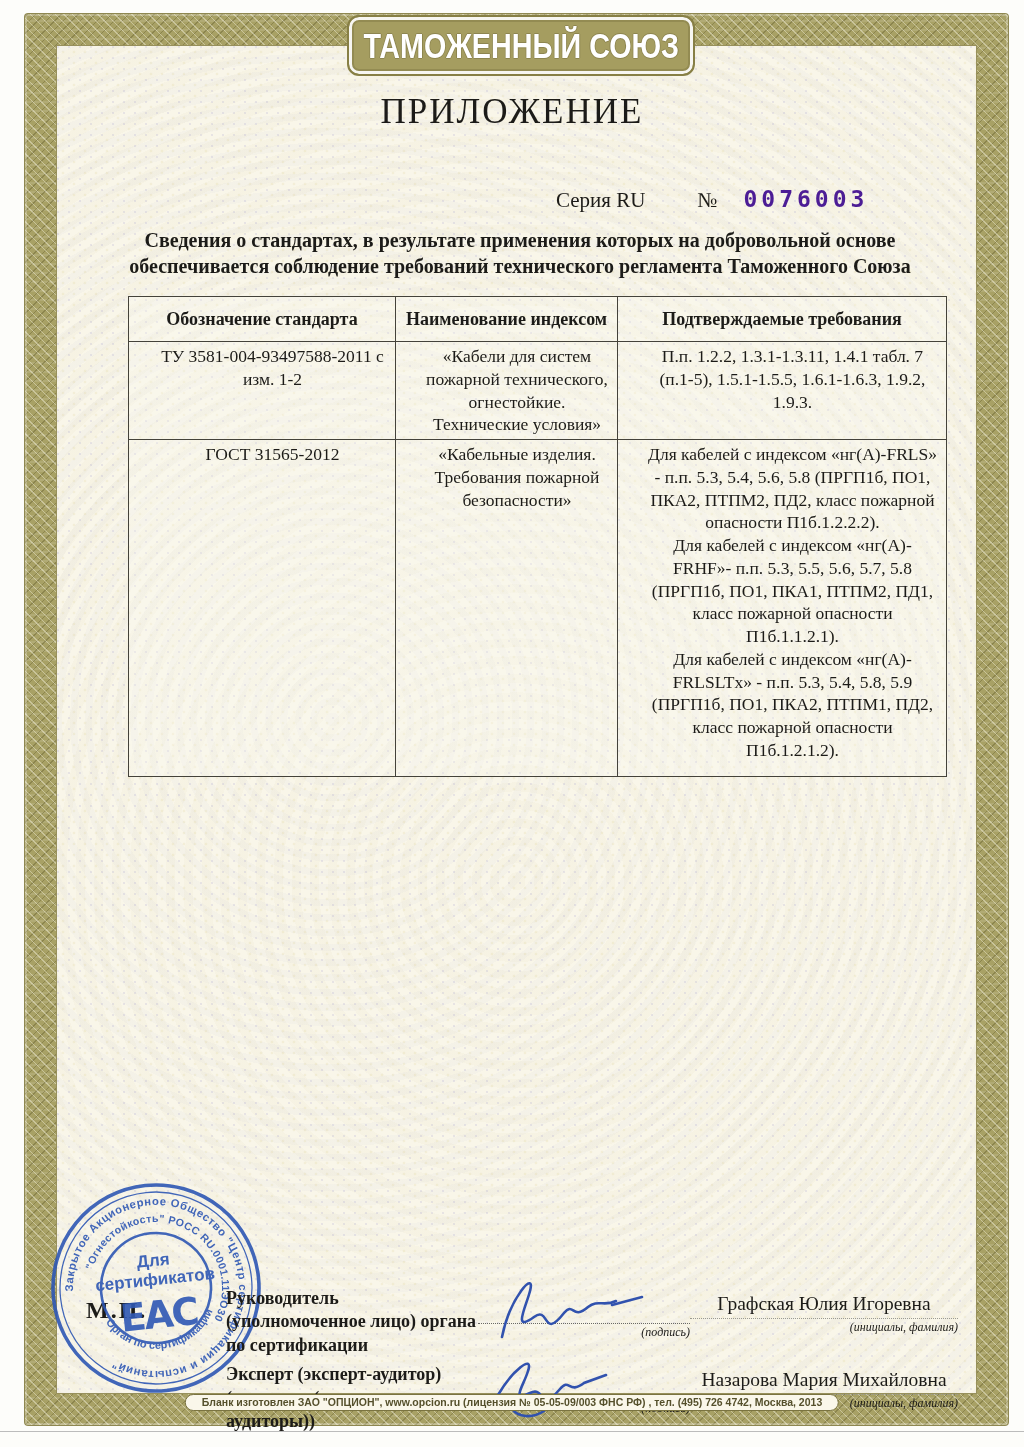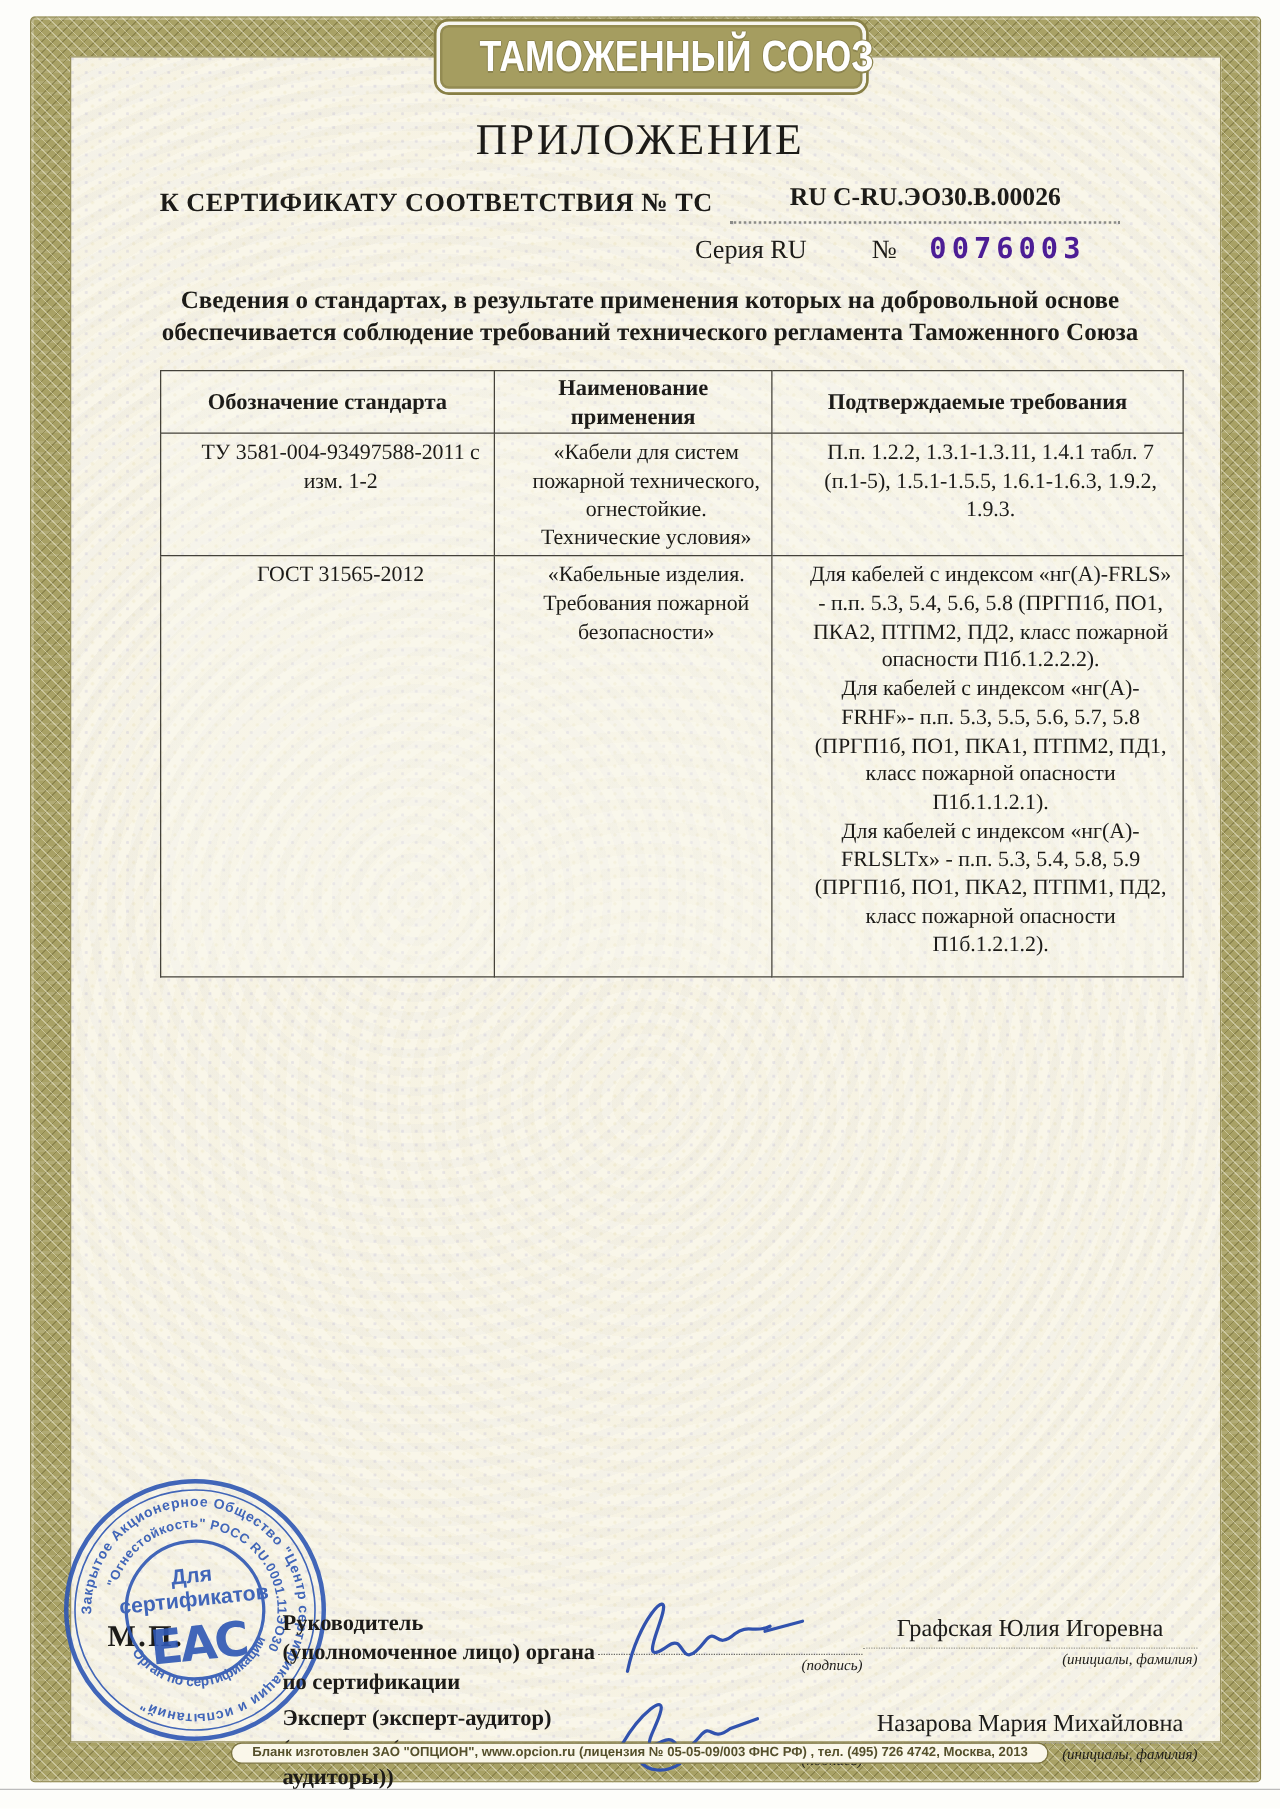--- a/index.html
+++ b/index.html
@@ -23,21 +23,21 @@
           radial-gradient(circle at 7px 7px, rgba(205,185,95,.13) 1px, rgba(0,0,0,0) 1.7px),
           repeating-radial-gradient(circle at 50% 62%, rgba(190,170,100,.045) 0 9px, rgba(255,255,255,0) 9px 18px),
           repeating-radial-gradient(circle at 30% 50%, rgba(130,140,200,.04) 0 7px, rgba(255,255,255,0) 7px 15px);
         background-size:11px 11px, 11px 11px, auto, auto;
         box-shadow: inset 0 0 0 1px #97905c;}
 
   
   .banner{position:absolute;top:15px;left:347px;width:344px;height:57px;z-index:5;
         background:#a59d60;border:2px solid #877f45;border-radius:12px;
         box-shadow: inset 0 0 0 3px rgba(255,255,255,.92), inset 0 0 0 5px #938b52;
-        display:flex;align-items:center;}
+        display:flex;align-items:center;justify-content:center;}
   .banner span{font-family:"Liberation Sans",sans-serif;font-weight:bold;font-size:35px;
         color:#ffffff;white-space:nowrap;display:inline-block;transform:scaleX(.82);
         letter-spacing:0;
         text-shadow:-1px 0 0 #8d8550, 1px 0 0 #8d8550, 0 -1px 0 #8d8550, 0 1px 0 #8d8550;}
 
   
   .title{position:absolute;top:92px;left:0;width:100%;text-align:center;z-index:4;
         font-weight:normal;font-size:35px;letter-spacing:2px;}
   .cert-line{position:absolute;top:147px;left:0;width:100%;z-index:4;
         display:flex;justify-content:center;align-items:flex-end;}
@@ -94,43 +94,39 @@
 
   <div class="band"></div>
   <div class="sheet"></div>
 
   <div class="banner">
     <span>ТАМОЖЕННЫЙ СОЮЗ</span>
   </div>
 
   <div class="title">ПРИЛОЖЕНИЕ</div>
 
-  <div class="cert-line">
-    <span class="cert-label">К СЕРТИФИКАТУ СООТВЕТСТВИЯ  № ТС</span>
-    <span class="cert-no">RU C-RU.ЭО30.В.00026</span>
-  </div>
 
   <div class="series-line">
     <span>Серия RU</span>
     <span class="series-no-sign">№</span>
     <span class="series-number">0076003</span>
   </div>
 
   <div class="intro">Сведения о стандартах, в результате применения которых на добровольной основе обеспечивается соблюдение требований технического регламента Таможенного Союза</div>
 
   <table class="std">
     <colgroup>
         <col style="width:267px">
         <col style="width:222px">
         <col style="width:329px">
       </colgroup>
     <thead>
       <tr>
         <th>Обозначение стандарта</th>
-        <th>Наименование применения</th>
+        <th>Наименование индексом</th>
         <th>Подтверждаемые требования</th>
       </tr>
     </thead>
     <tbody>
       <tr>
         <td class="r1">ТУ 3581-004-93497588-2011 с изм. 1-2</td>
         <td class="r1">«Кабели для систем пожарной технического, огнестойкие. Технические условия»</td>
         <td class="r1">
           <p class="req">П.п. 1.2.2, 1.3.1-1.3.11, 1.4.1 табл. 7 (п.1-5), 1.5.1-1.5.5, 1.6.1-1.6.3, 1.9.2, 1.9.3.</p>
         </td>

